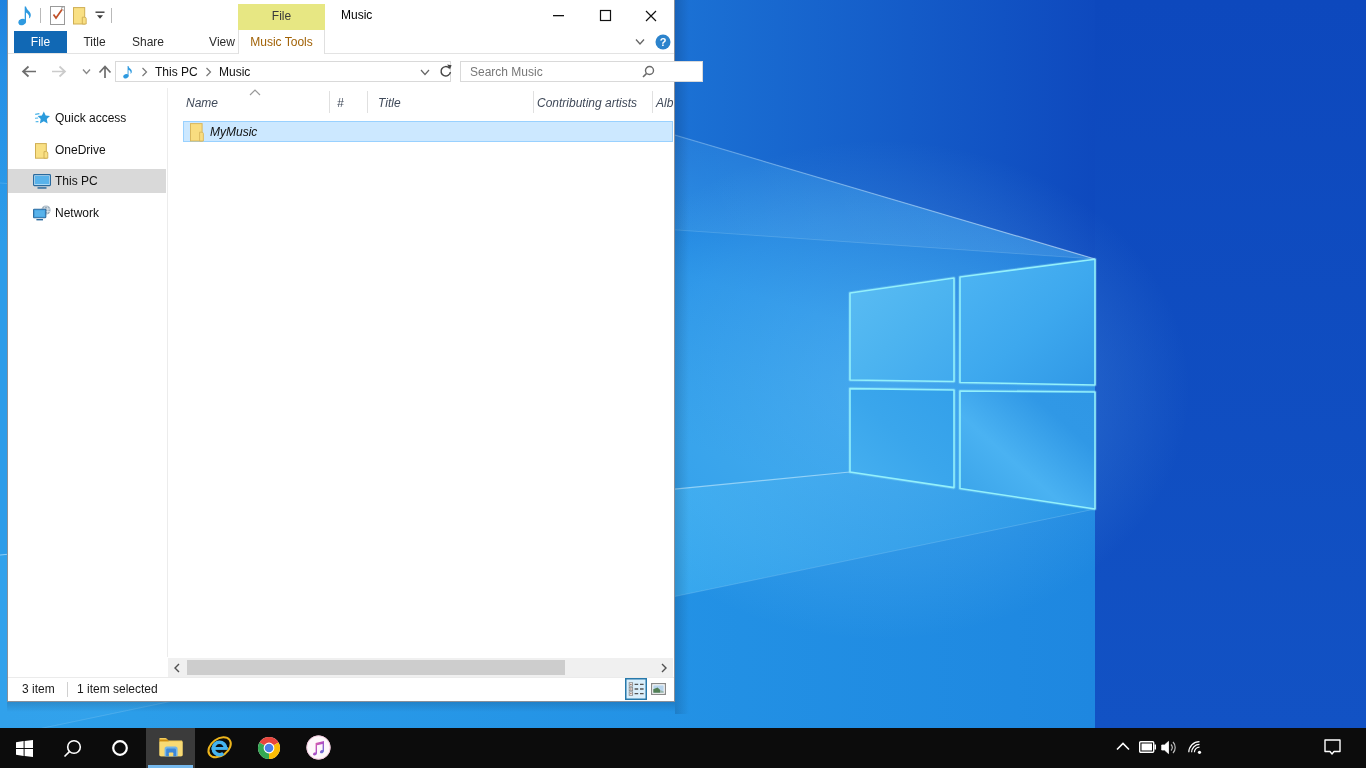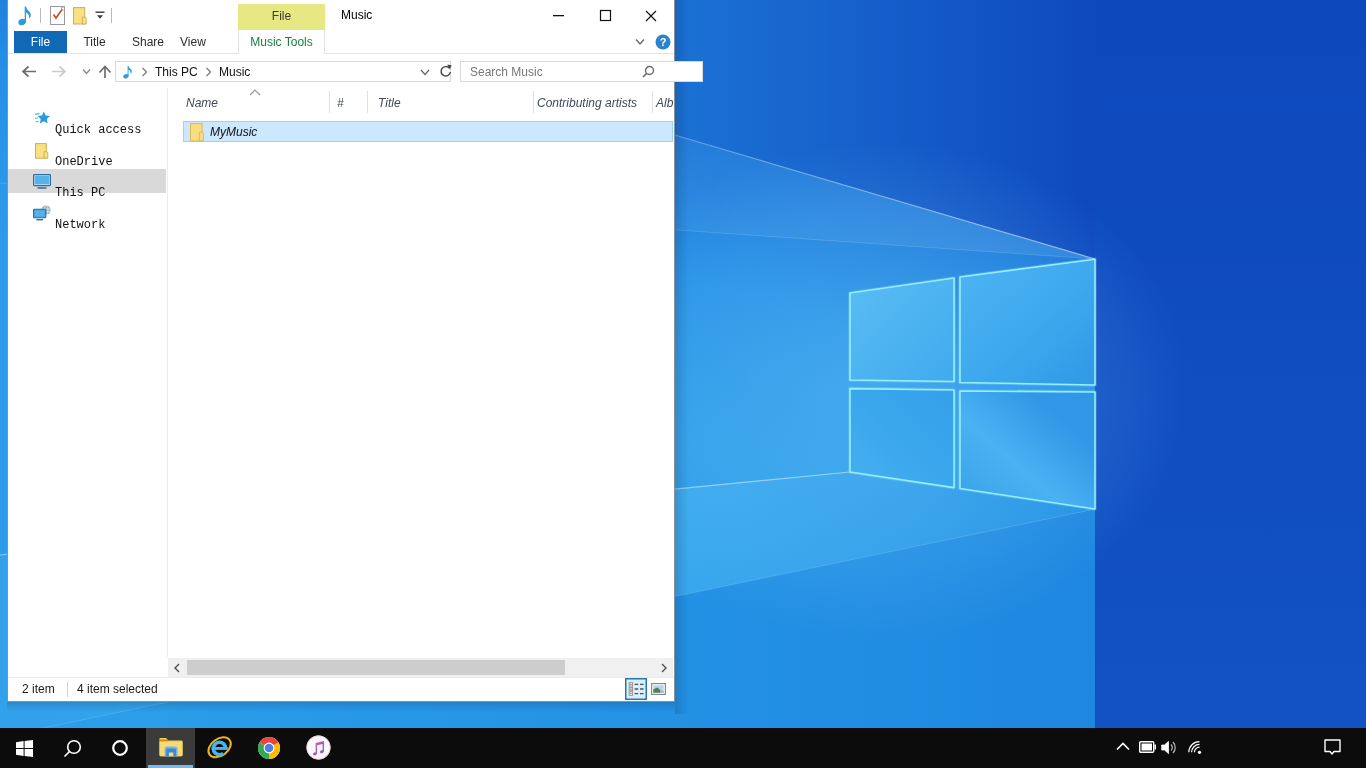--- a/index.html
+++ b/index.html
@@ -16,28 +16,28 @@
   #tabs{position:absolute;left:0;top:31px;width:100%;height:23px;background:#fff;
     border-bottom:1px solid #e3e3e3;box-sizing:border-box;padding-left:32px;}
   #filetab{position:absolute;left:6px;top:0;width:53px;height:22px;background:#1168b4;
     color:#fff;text-align:center;line-height:22px;font-size:12px;}
   .tab{position:absolute;top:0;height:22px;line-height:22px;color:#2b2b2b;font-size:12px;}
   
   #play{position:absolute;left:230px;top:4px;width:87px;height:26px;background:#e7e783;
     text-align:center;line-height:24px;font-size:12px;color:#3a3a3a;}
   #mtools{position:absolute;left:230px;top:30px;width:87px;height:24px;background:#fff;
     border-left:1px solid #e0e0e0;border-right:1px solid #e0e0e0;box-sizing:border-box;
-    text-align:center;line-height:24px;font-size:12px;color:#15803d;}
+    text-align:center;line-height:24px;font-size:12px;color:#a16207;}
   
   #addr{position:absolute;left:0;top:54px;width:100%;height:34px;background:#fff;}
   .box{position:absolute;top:7px;height:21px;border:1px solid #d9d9d9;background:#fff;box-sizing:border-box;}
   
   #side{position:absolute;left:0;top:88px;width:159px;bottom:24px;background:#fff;}
   .srow{position:absolute;left:0;width:158px;height:24px;line-height:24px;color:#111;}
-  .srow .lbl{position:absolute;left:47px;top:12px;font-family:Liberation Mono, monospace;}
+  .srow .lbl{position:absolute;left:47px;top:0;}
   
   #main{position:absolute;left:159px;top:88px;right:0;bottom:44px;background:#fff;
     border-left:1px solid #ececec;box-sizing:border-box;font-style:italic;}
   .hsep{position:absolute;top:3px;height:22px;width:1px;background:#e0e0e0;}
   .htxt{position:absolute;top:8px;color:#404a5a;font-size:12px;}
   #selrow{position:absolute;left:15px;top:33px;right:1px;height:21px;background:#cce8ff;
     border:1px solid #99d1ff;box-sizing:border-box;}
   
   #hscroll{position:absolute;left:160px;right:1px;bottom:24px;height:19px;background:#f0f0f0;}
   #thumb{position:absolute;left:26px;top:2px;width:380px;height:15px;background:#cdcdcd;}
@@ -174,21 +174,21 @@
     <svg class="abs" style="left:545px;top:8px" width="122" height="16" viewBox="0 0 122 16">
       <rect x="0" y="7" width="11" height="1.3" fill="#111"></rect>
       <rect x="47.5" y="2.5" width="10" height="10" fill="none" stroke="#111" stroke-width="1.2"></rect>
       <path d="M93 3 L103 13 M103 3 L93 13" stroke="#111" stroke-width="1.2"></path>
     </svg>
 
     <div id="tabs">
       <div id="filetab">File</div>
       <div class="tab" style="left:65px;width:43px;text-align:center">Title</div>
       <div class="tab" style="left:124px;width:43px;text-align:left">Share</div>
-      <div class="tab" style="left:172px;width:40px;text-align:left">View</div>
+      <div class="tab" style="left:194px;width:40px;text-align:center">View</div>
       <svg class="abs" style="left:627px;top:7px" width="10" height="8" viewBox="0 0 10 8">
         <path d="M1 1.5 L5 6 L9 1.5" fill="none" stroke="#666" stroke-width="1.3"></path>
       </svg>
       <svg class="abs" style="left:647px;top:3px" width="16" height="16" viewBox="0 0 16 16">
         <circle cx="8" cy="8" r="7.5" fill="#2c83cc"></circle>
         <text x="8" y="12" font-size="11" font-weight="bold" fill="#fff" text-anchor="middle" font-family="Liberation Sans">?</text>
       </svg>
     </div>
     <div id="mtools">Music Tools</div>
 
@@ -294,23 +294,23 @@
       <svg class="abs" style="left:5px;top:5px" width="8" height="10" viewBox="0 0 8 10">
           <path d="M6 1 L2 5 L6 9" fill="none" stroke="#505050" stroke-width="1.4"></path>
         </svg>
           <div id="thumb" style="left:19px;width:378px"></div>
       <svg class="abs" style="right:5px;top:5px" width="8" height="10" viewBox="0 0 8 10">
           <path d="M2 1 L6 5 L2 9" fill="none" stroke="#505050" stroke-width="1.4"></path>
         </svg>
     </div>
 
     <div id="status">
-      <div class="abs" style="left:14px;top:0">2 item</div>
+      <div class="abs" style="left:14px;top:0">3 item</div>
       <div class="abs" style="left:59px;top:4px;width:1px;height:15px;background:#d0d0d0"></div>
-      <div class="abs" style="left:69px;top:0">4 item selected</div>
+      <div class="abs" style="left:69px;top:0">1 item selected</div>
       <svg class="abs" style="left:617px;top:0px" width="22" height="22" viewBox="0 0 22 22">
         <rect x="0.75" y="0.75" width="20.5" height="20.5" fill="#daeffb" stroke="#2779ab" stroke-width="1.5"></rect>
         <g stroke="#8a8a8a" stroke-width="0.9" fill="#fff">
           <rect x="4.2" y="4.7" width="3.4" height="3.4"></rect>
           <rect x="4.2" y="9.3" width="3.4" height="3.4"></rect>
           <rect x="4.2" y="13.9" width="3.4" height="3.4"></rect>
         </g>
         <g fill="#7a4a3a">
           <circle cx="5.9" cy="6.4" r="0.7"></circle>
             <circle cx="5.9" cy="11" r="0.7"></circle>

